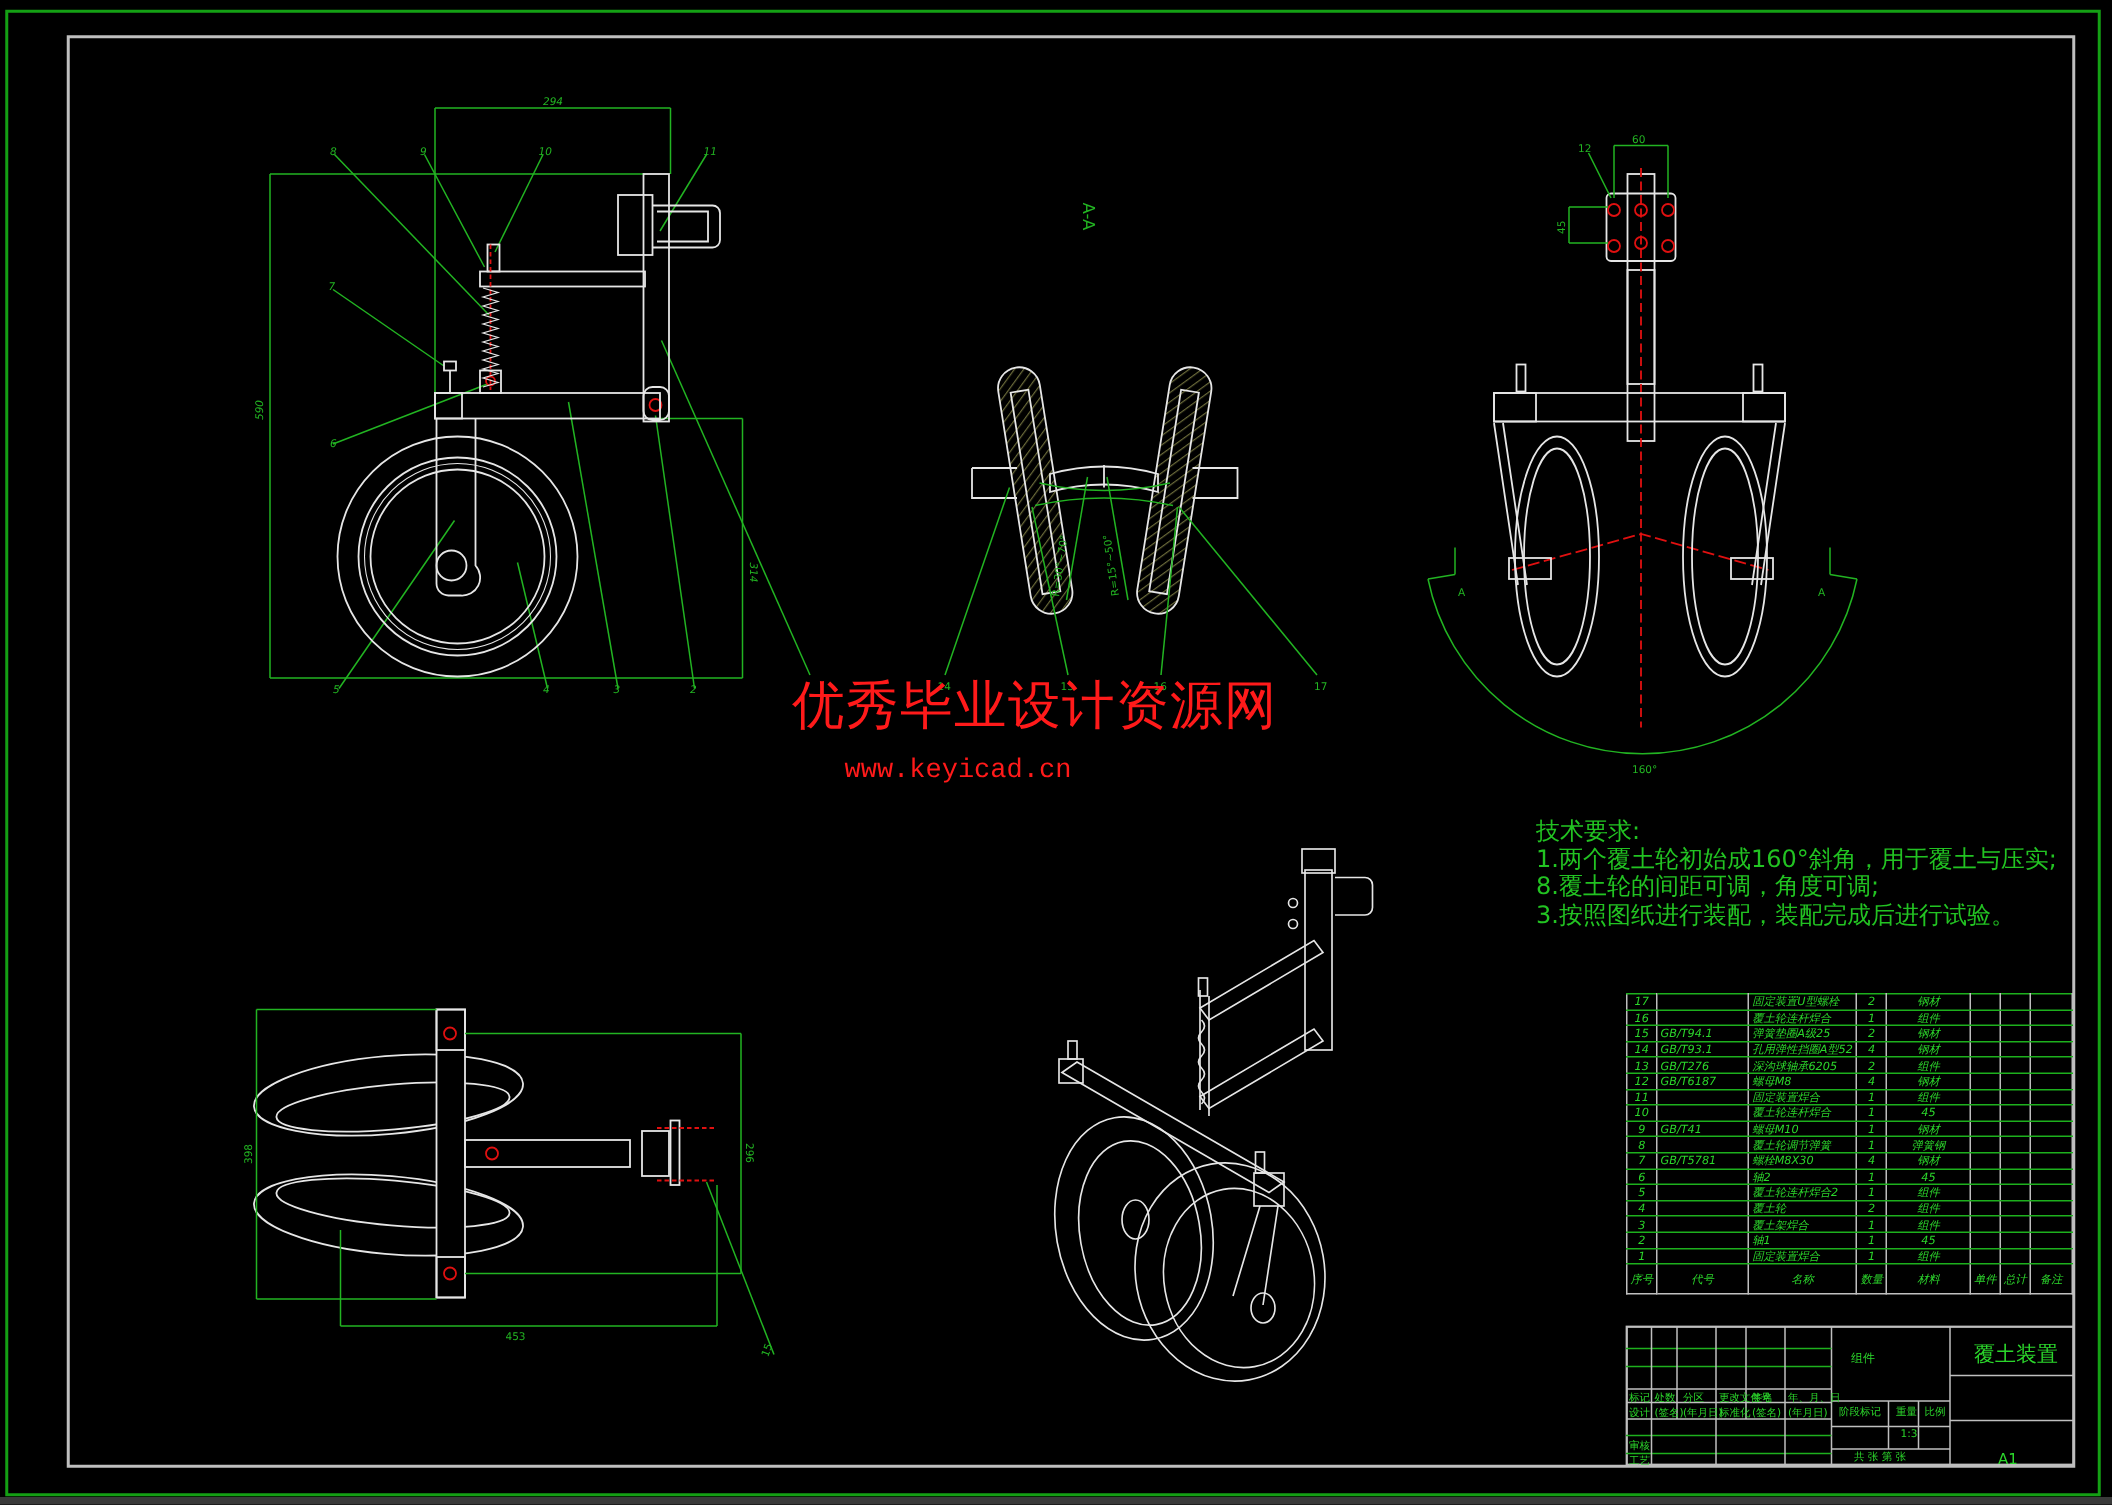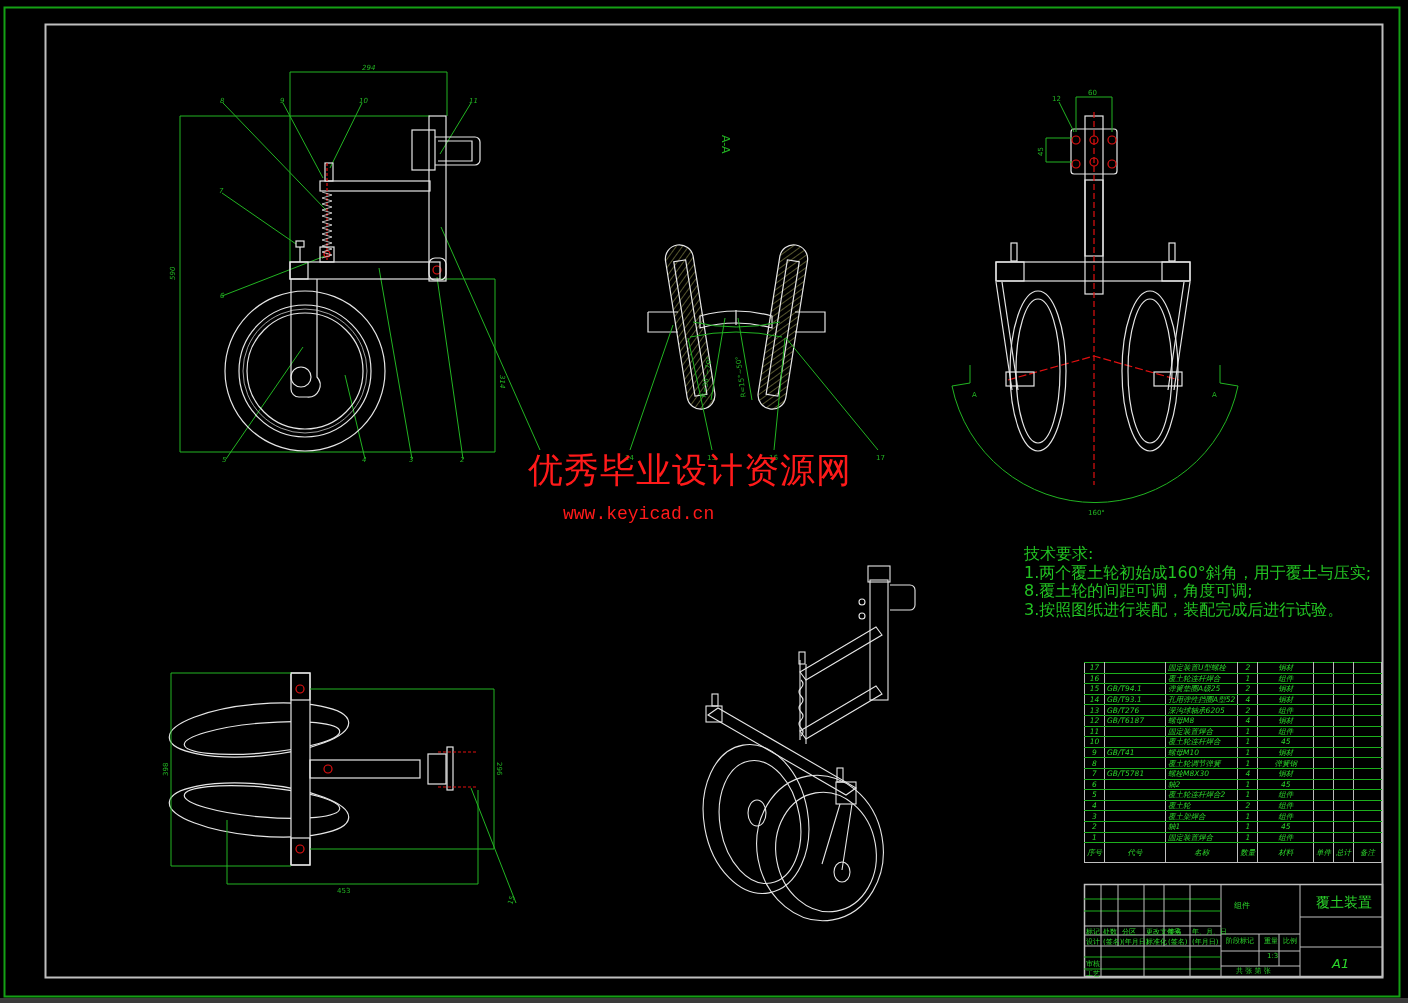--- a/index.html
+++ b/index.html
@@ -473,21 +473,21 @@
       <td class="c" style="border-color:#bfbfbf">单件</td>
       <td class="c" style="border-color:#bfbfbf">总计</td>
       <td class="c" style="border-color:#bfbfbf">备注</td>
     </tr>
   </tfoot>
 </table>
 
 <div class="title-block">
   <span class="tb-label" style="left:150px;top:16px;font-size:8px">组件</span>
   <span class="tb-label" style="left:232px;top:10px;font-size:14px">覆土装置</span>
-  <span class="tb-label" style="left:248px;top:72px;font-size:13px;font-style:italic">A1</span>
+  <span class="tb-label" style="left:248px;top:84px;font-size:10px;">A1</span>
   <span class="tb-label" style="left:142px;top:52px">阶段标记</span>
   <span class="tb-label" style="left:180px;top:52px">重量</span>
   <span class="tb-label" style="left:199px;top:52px">比例</span>
   <span class="tb-label" style="left:183px;top:68px">1:3</span>
   <span class="tb-label" style="left:152px;top:82px">共 张 第 张</span>
   <span class="tb-label" style="left:2px;top:43px">标记</span>
   <span class="tb-label" style="left:19px;top:43px">处数</span>
   <span class="tb-label" style="left:38px;top:43px">分区</span>
   <span class="tb-label" style="left:62px;top:43px">更改文件号</span>
   <span class="tb-label" style="left:84px;top:43px">签名</span>

